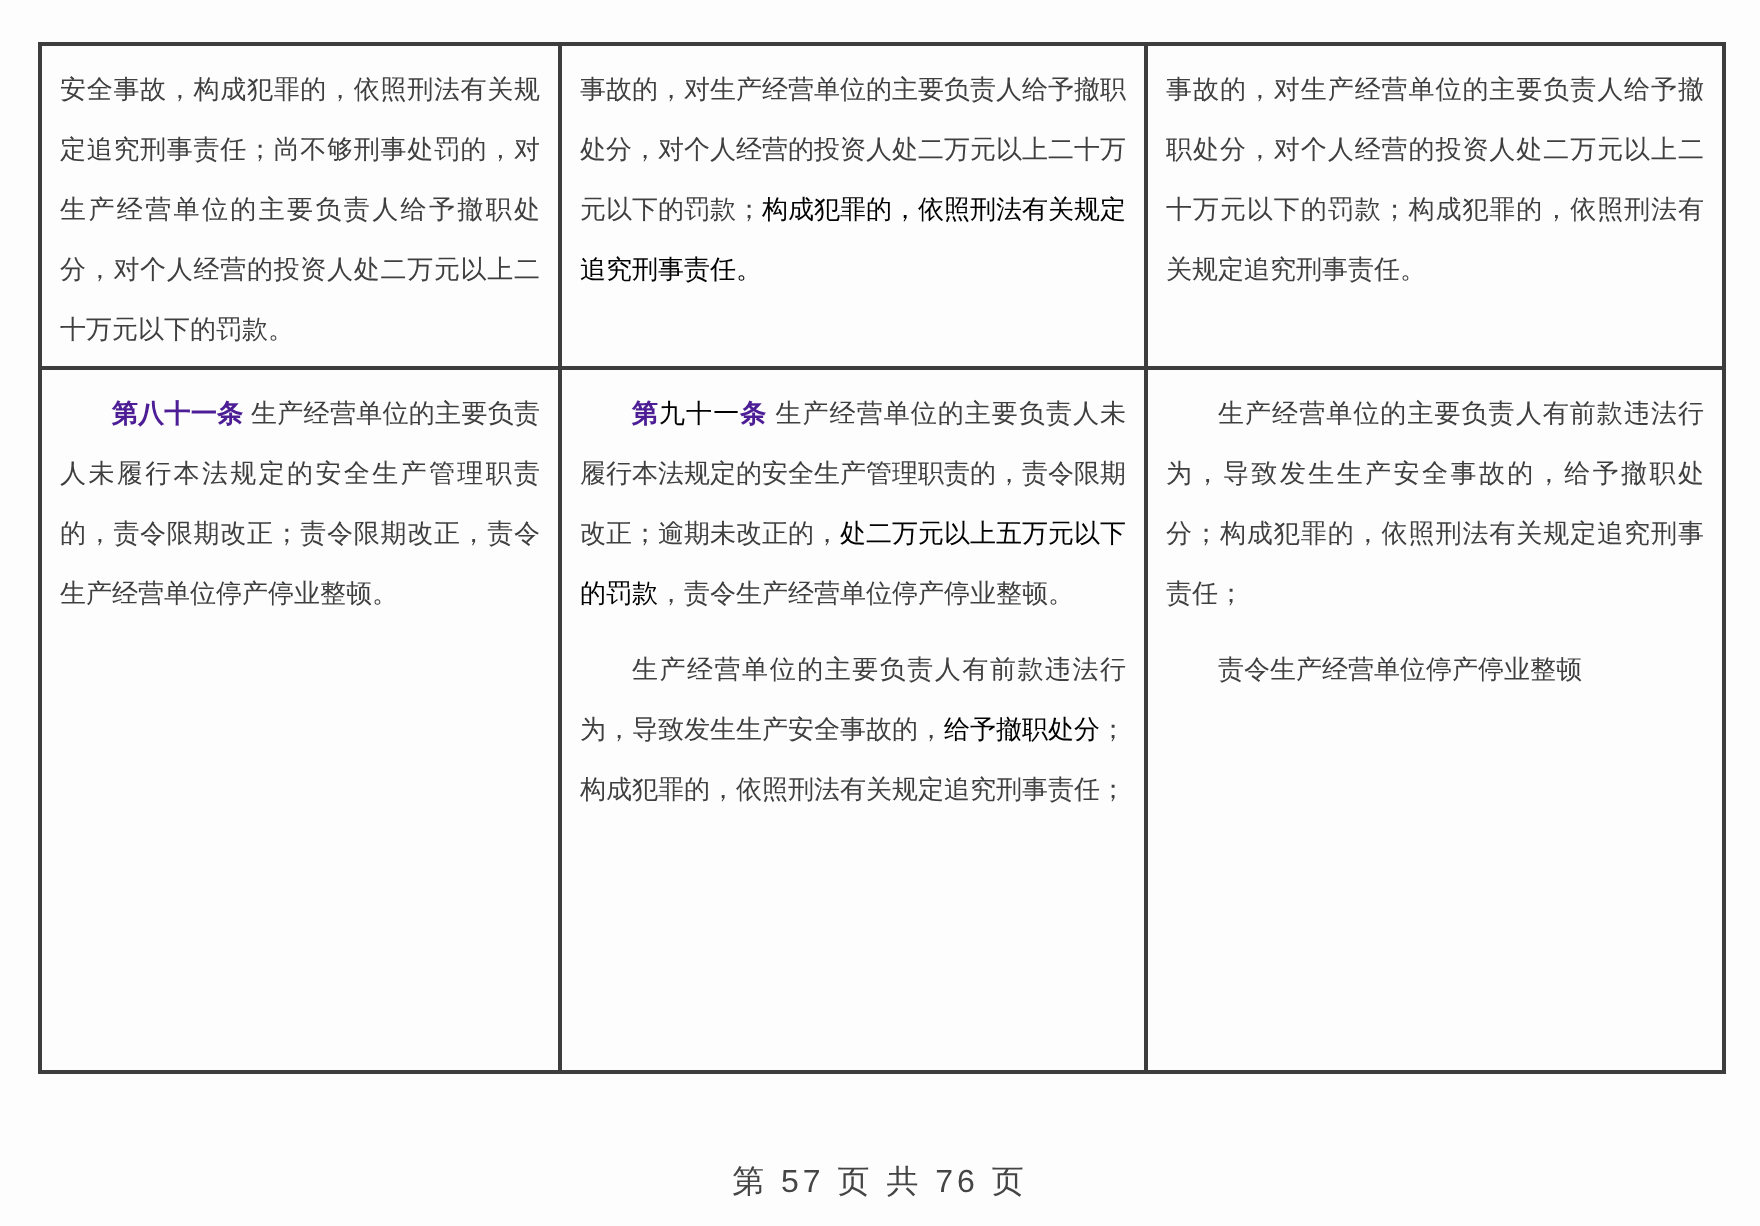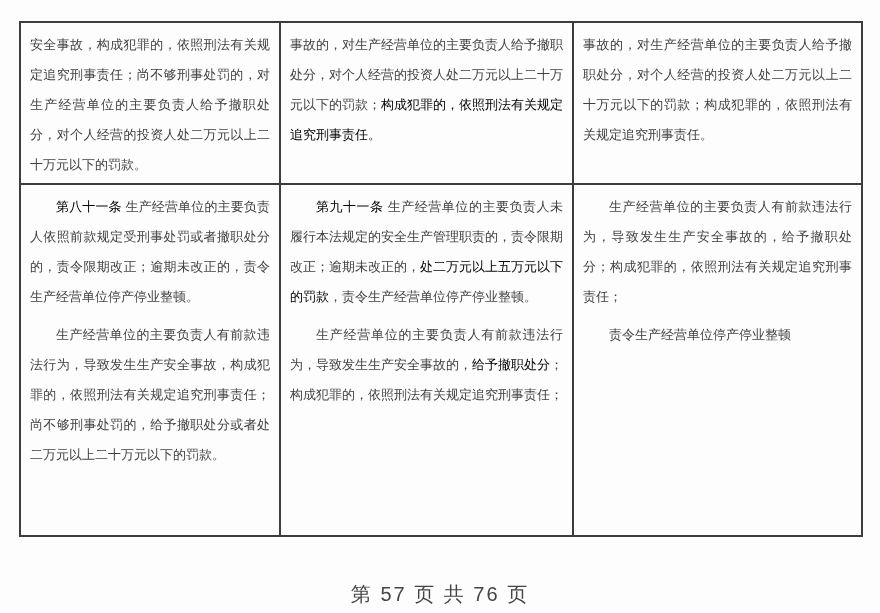--- a/index.html
+++ b/index.html
@@ -22,42 +22,41 @@
     box-sizing:border-box;overflow:hidden;
     padding:7px 9px 0 9px;
     color:#3f3f3f;font-size:13px;line-height:30px;
     text-align:justify;text-justify:inter-ideograph;
   }
   .cell.r1{height:162px;border-bottom:2px solid #3d3d3d;}
   .cell.r2{flex:1;}
   .para{margin:0 0 8px 0;text-indent:2em;}
   .para.no-indent{text-indent:0;}
   .seg{white-space:pre-wrap;}
-  .seg.bold{font-weight:normal;color:#000000;}
+  .seg.bold{font-weight:bold;color:#4c1d95;}
   .seg.red{color:#000000;font-weight:normal;}
   .seg.red-hl{color:#c53b3b;font-weight:bold;background:#ffff00;}
   .footer{
     position:absolute;left:0;width:880px;top:581px;
-    text-align:center;font-size:20px;color:#454545;letter-spacing:2px;
+    text-align:center;font-size:16px;color:#454545;letter-spacing:2px;
   }
 </style>
 </head>
 <body>
 
 <div class="page">
 
   <div class="law-table">
 
     <div class="col col-0">
       <div class="cell r1">
         <p class="para no-indent"><span class="seg normal">安全事故，构成犯罪的，依照刑法有关规定追究刑事责任；尚不够刑事处罚的，对生产经营单位的主要负责人给予撤职处分，对个人经营的投资人处二万元以上二十万元以下的罚款。</span></p>
       </div>
       <div class="cell r2">
-        <p class="para"><span class="seg bold">第八十一条</span><span class="seg normal"> 生产经营单位的主要负责人依照前款规定受刑事处罚或者撤职处分的，责令限期改正；逾期未改正的，责令生产经营单位停产停业整顿。</span></p>
-        <p class="para"><span class="seg normal">生产经营单位的主要负责人有前款违法行为，导致发生生产安全事故，构成犯罪的，依照刑法有关规定追究刑事责任；尚不够刑事处罚的，给予撤职处分或者处二万元以上二十万元以下的罚款。</span></p>
+        <p class="para"><span class="seg bold">第八十一条</span><span class="seg normal"> 生产经营单位的主要负责人未履行本法规定的安全生产管理职责的，责令限期改正；责令限期改正，责令生产经营单位停产停业整顿。</span></p>
       </div>
     </div>
 
     <div class="col col-1">
       <div class="cell r1">
         <p class="para no-indent"><span class="seg normal">事故的，对生产经营单位的主要负责人给予撤职处分，对个人经营的投资人处二万元以上二十万元以下的罚款；</span><span class="seg red">构成犯罪的，依照刑法有关规定追究刑事责任。</span></p>
       </div>
       <div class="cell r2">
         <p class="para"><span class="seg bold">第</span><span class="seg red">九十一</span><span class="seg bold">条</span><span class="seg normal"> 生产经营单位的主要负责人未履行本法规定的安全生产管理职责的，责令限期改正；逾期未改正的，</span><span class="seg red">处二万元以上五万元以下的罚款</span><span class="seg normal">，责令生产经营单位停产停业整顿。</span></p>
         <p class="para"><span class="seg normal">生产经营单位的主要负责人有前款违法行为，导致发生生产安全事故的，</span><span class="seg red">给予撤职处分</span><span class="seg normal">；构成犯罪的，依照刑法有关规定追究刑事责任；</span></p>

